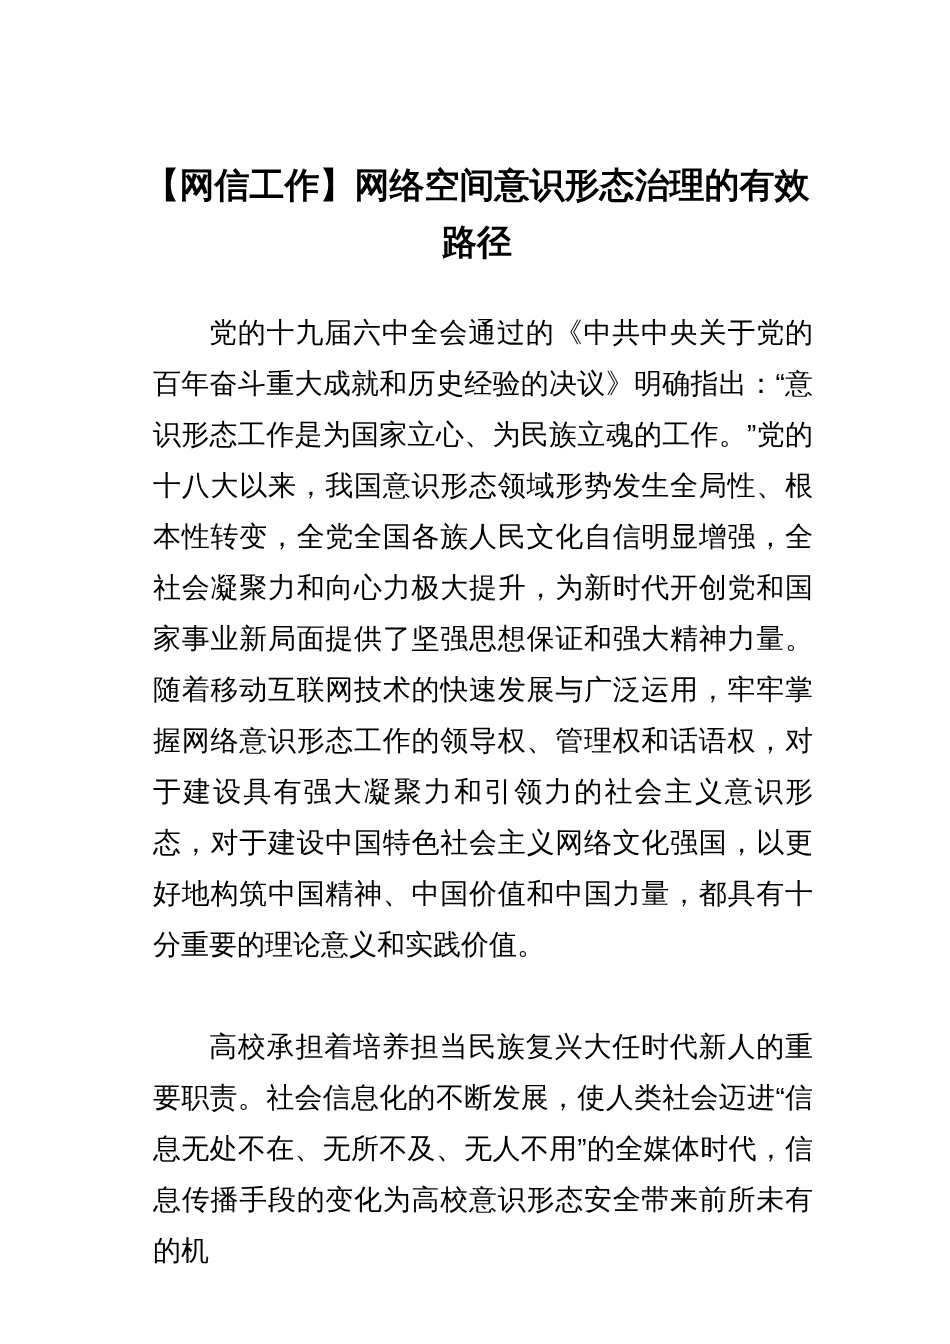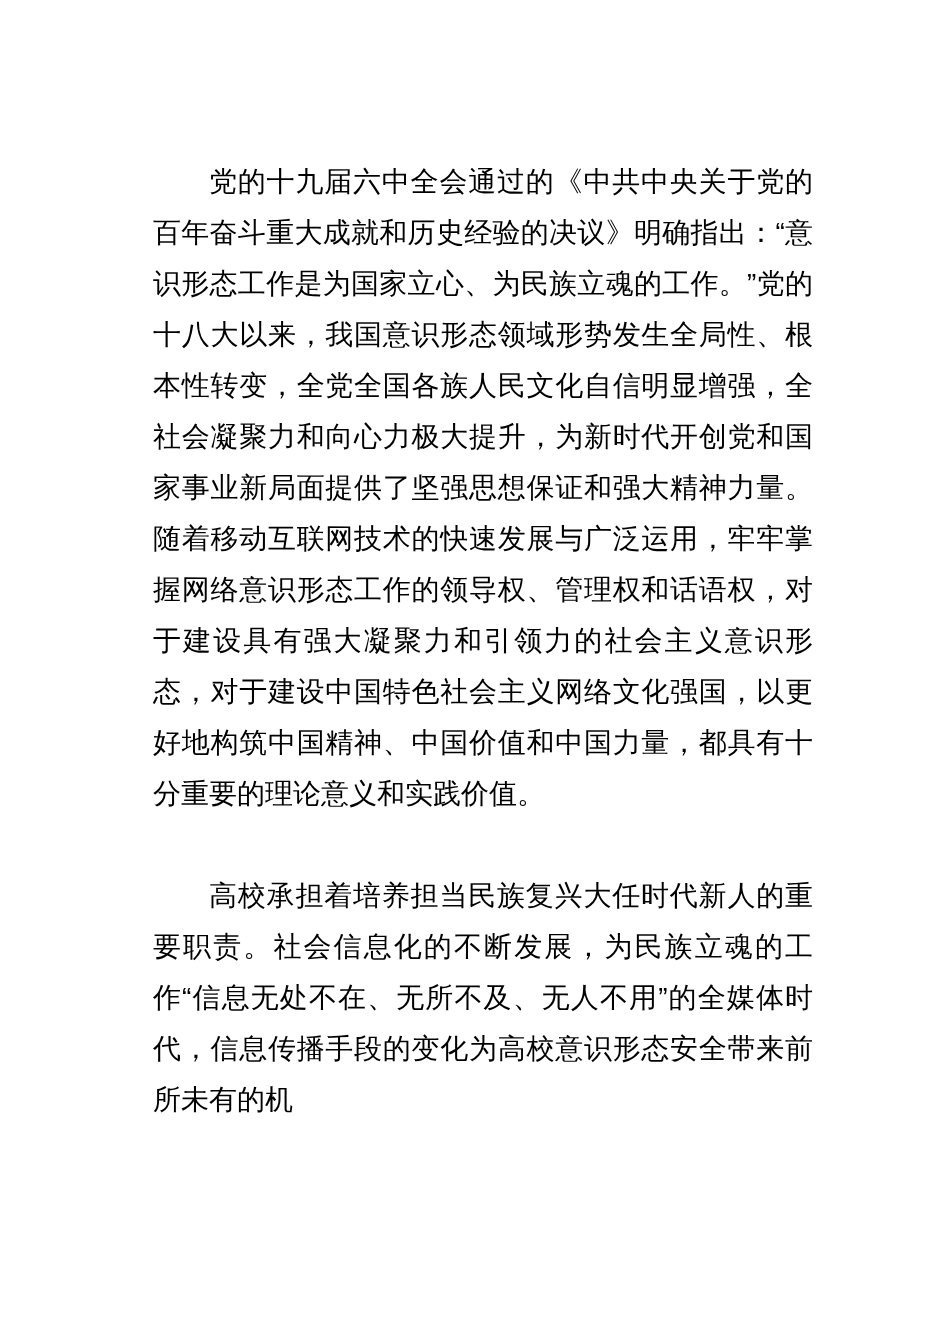--- a/index.html
+++ b/index.html
@@ -35,17 +35,18 @@
     text-justify: inter-ideograph;
     text-indent: 2em;
     word-break: break-all;
     color: #000000;
   }
 </style>
 </head>
 <body>
 
 <div class="page">
+  <h1 class="doc-title">【网信工作】网络空间意识形态治理的有效路径</h1>
 
   <p class="doc-para">党的十九届六中全会通过的《中共中央关于党的百年奋斗重大成就和历史经验的决议》明确指出：“意识形态工作是为国家立心、为民族立魂的工作。”党的十八大以来，我国意识形态领域形势发生全局性、根本性转变，全党全国各族人民文化自信明显增强，全社会凝聚力和向心力极大提升，为新时代开创党和国家事业新局面提供了坚强思想保证和强大精神力量。随着移动互联网技术的快速发展与广泛运用，牢牢掌握网络意识形态工作的领导权、管理权和话语权，对于建设具有强大凝聚力和引领力的社会主义意识形态，对于建设中国特色社会主义网络文化强国，以更好地构筑中国精神、中国价值和中国力量，都具有十分重要的理论意义和实践价值。</p>
 
-  <p class="doc-para">高校承担着培养担当民族复兴大任时代新人的重要职责。社会信息化的不断发展，为民族立魂的工作“信息无处不在、无所不及、无人不用”的全媒体时代，信息传播手段的变化为高校意识形态安全带来前所未有的机</p>
+  <p class="doc-para">高校承担着培养担当民族复兴大任时代新人的重要职责。社会信息化的不断发展，使人类社会迈进“信息无处不在、无所不及、无人不用”的全媒体时代，信息传播手段的变化为高校意识形态安全带来前所未有的机</p>
 </div>
 
 </body></html>

